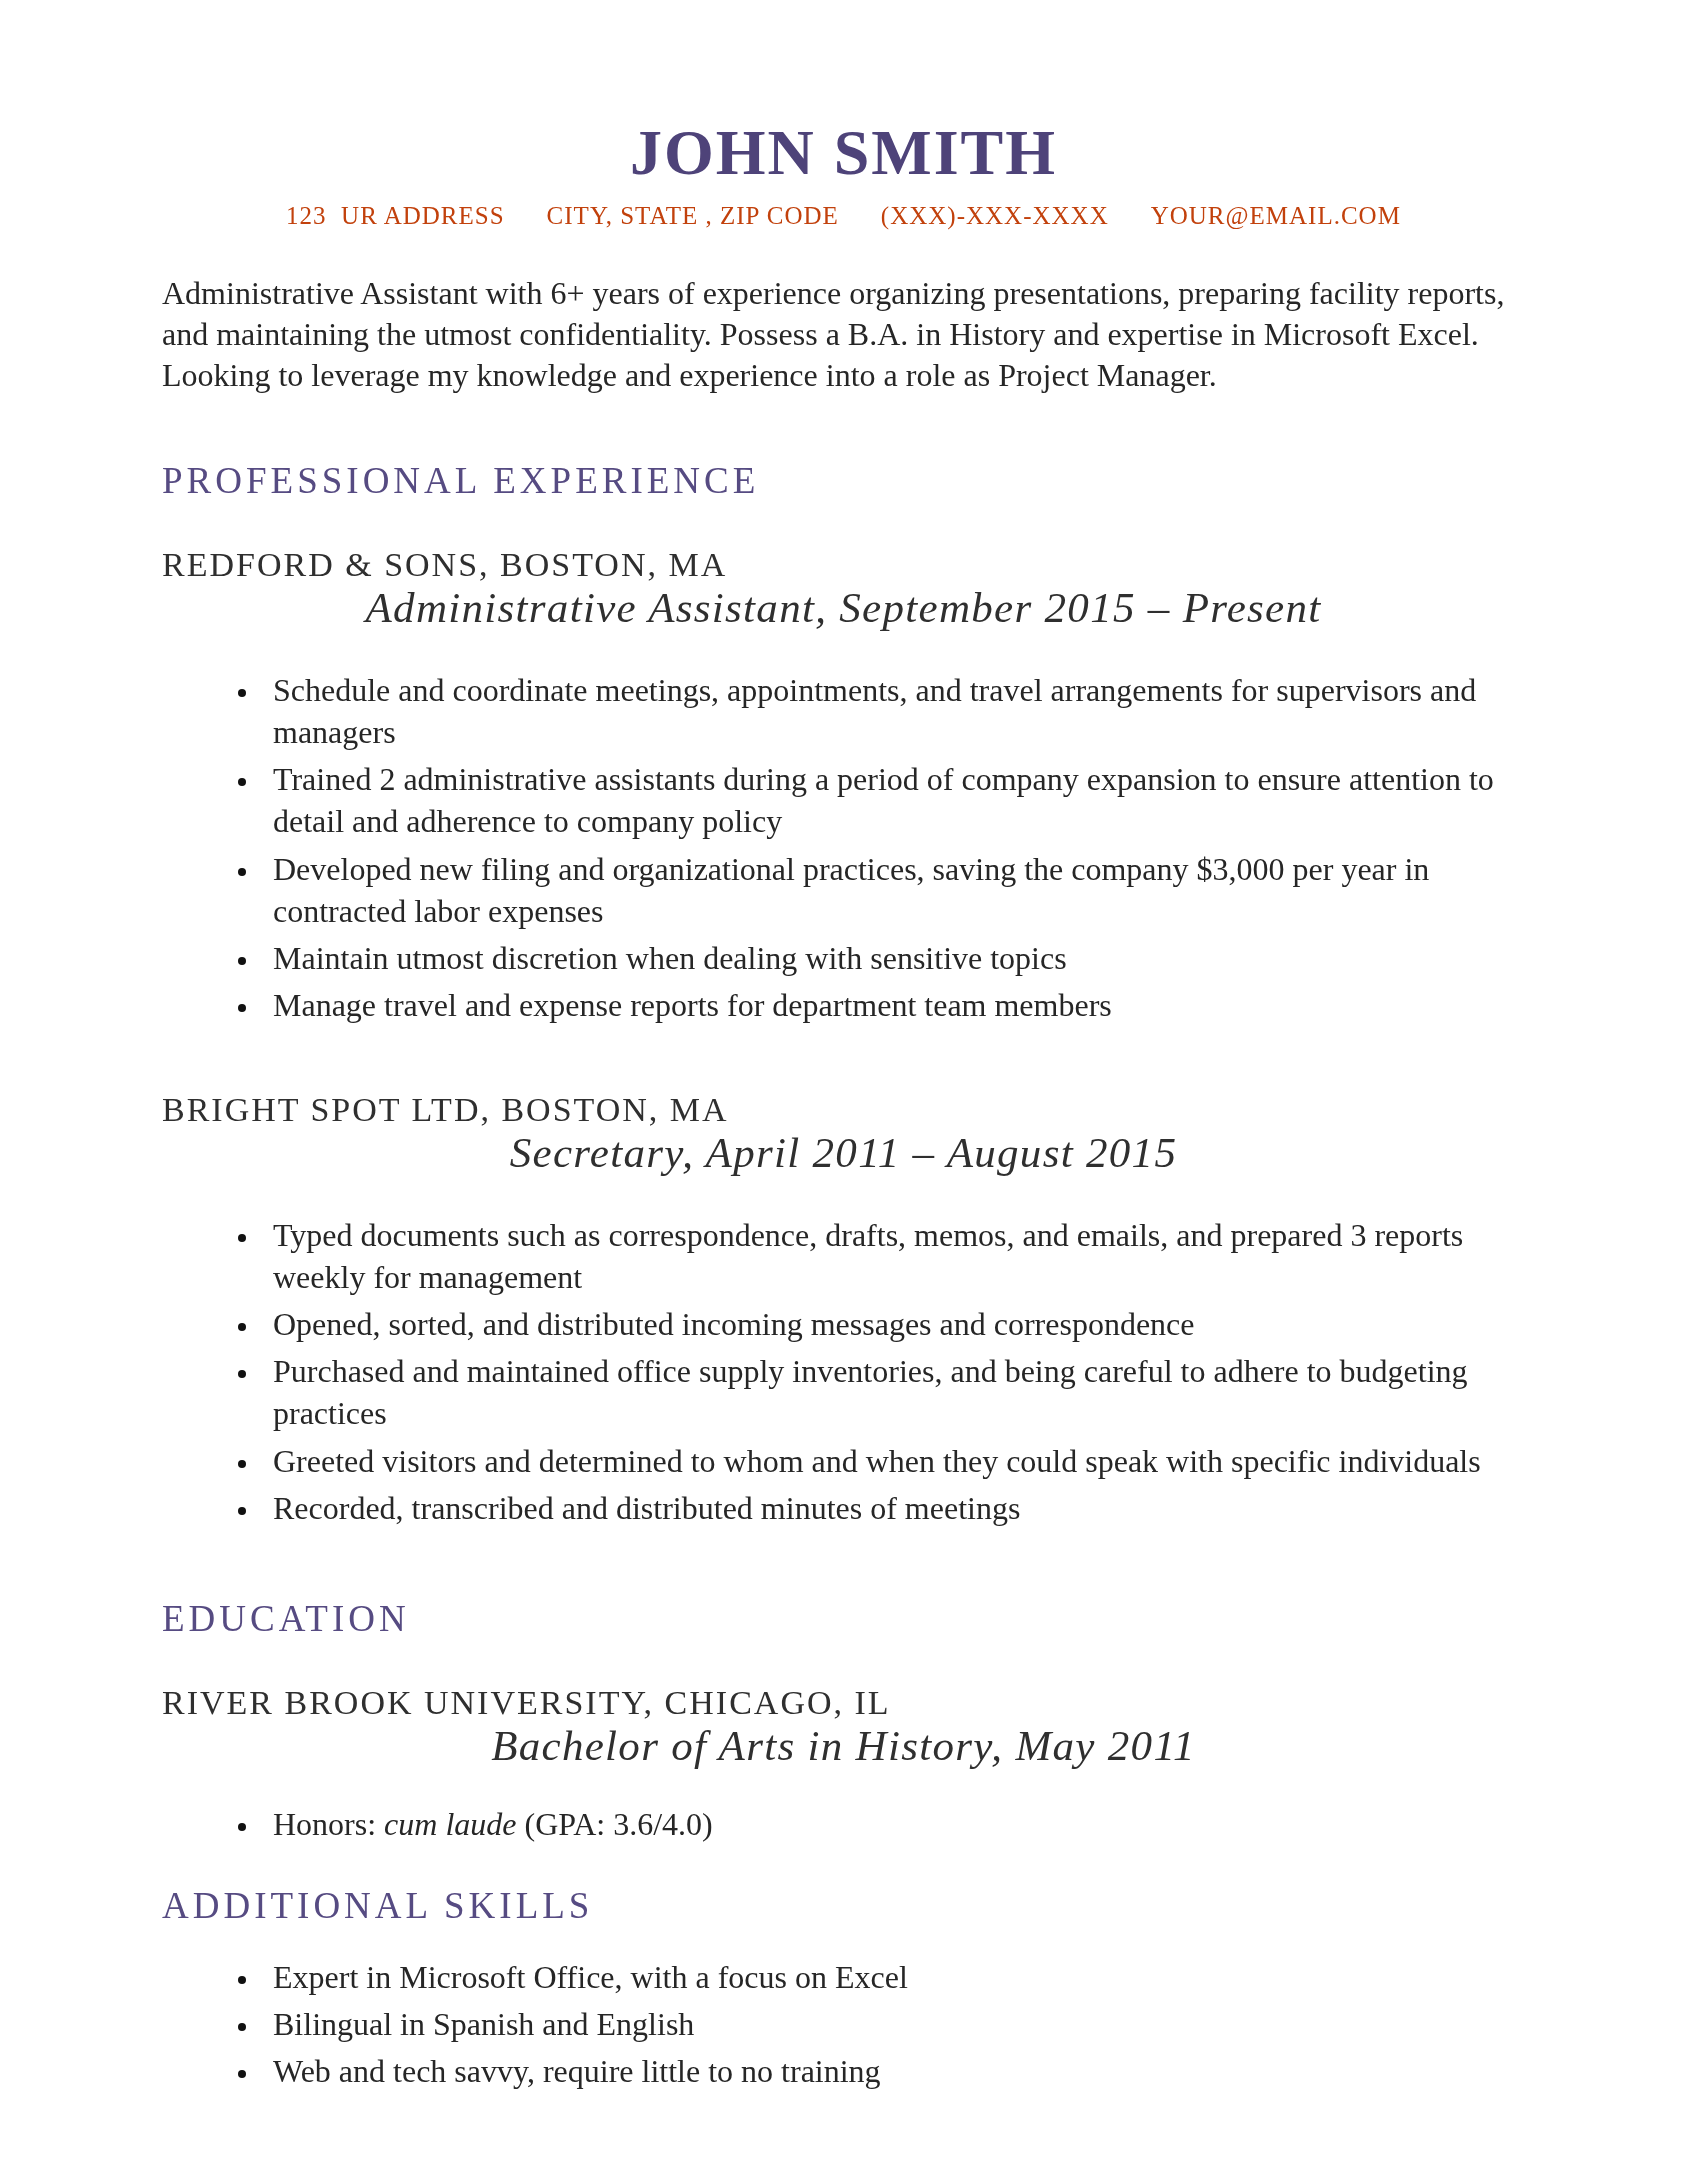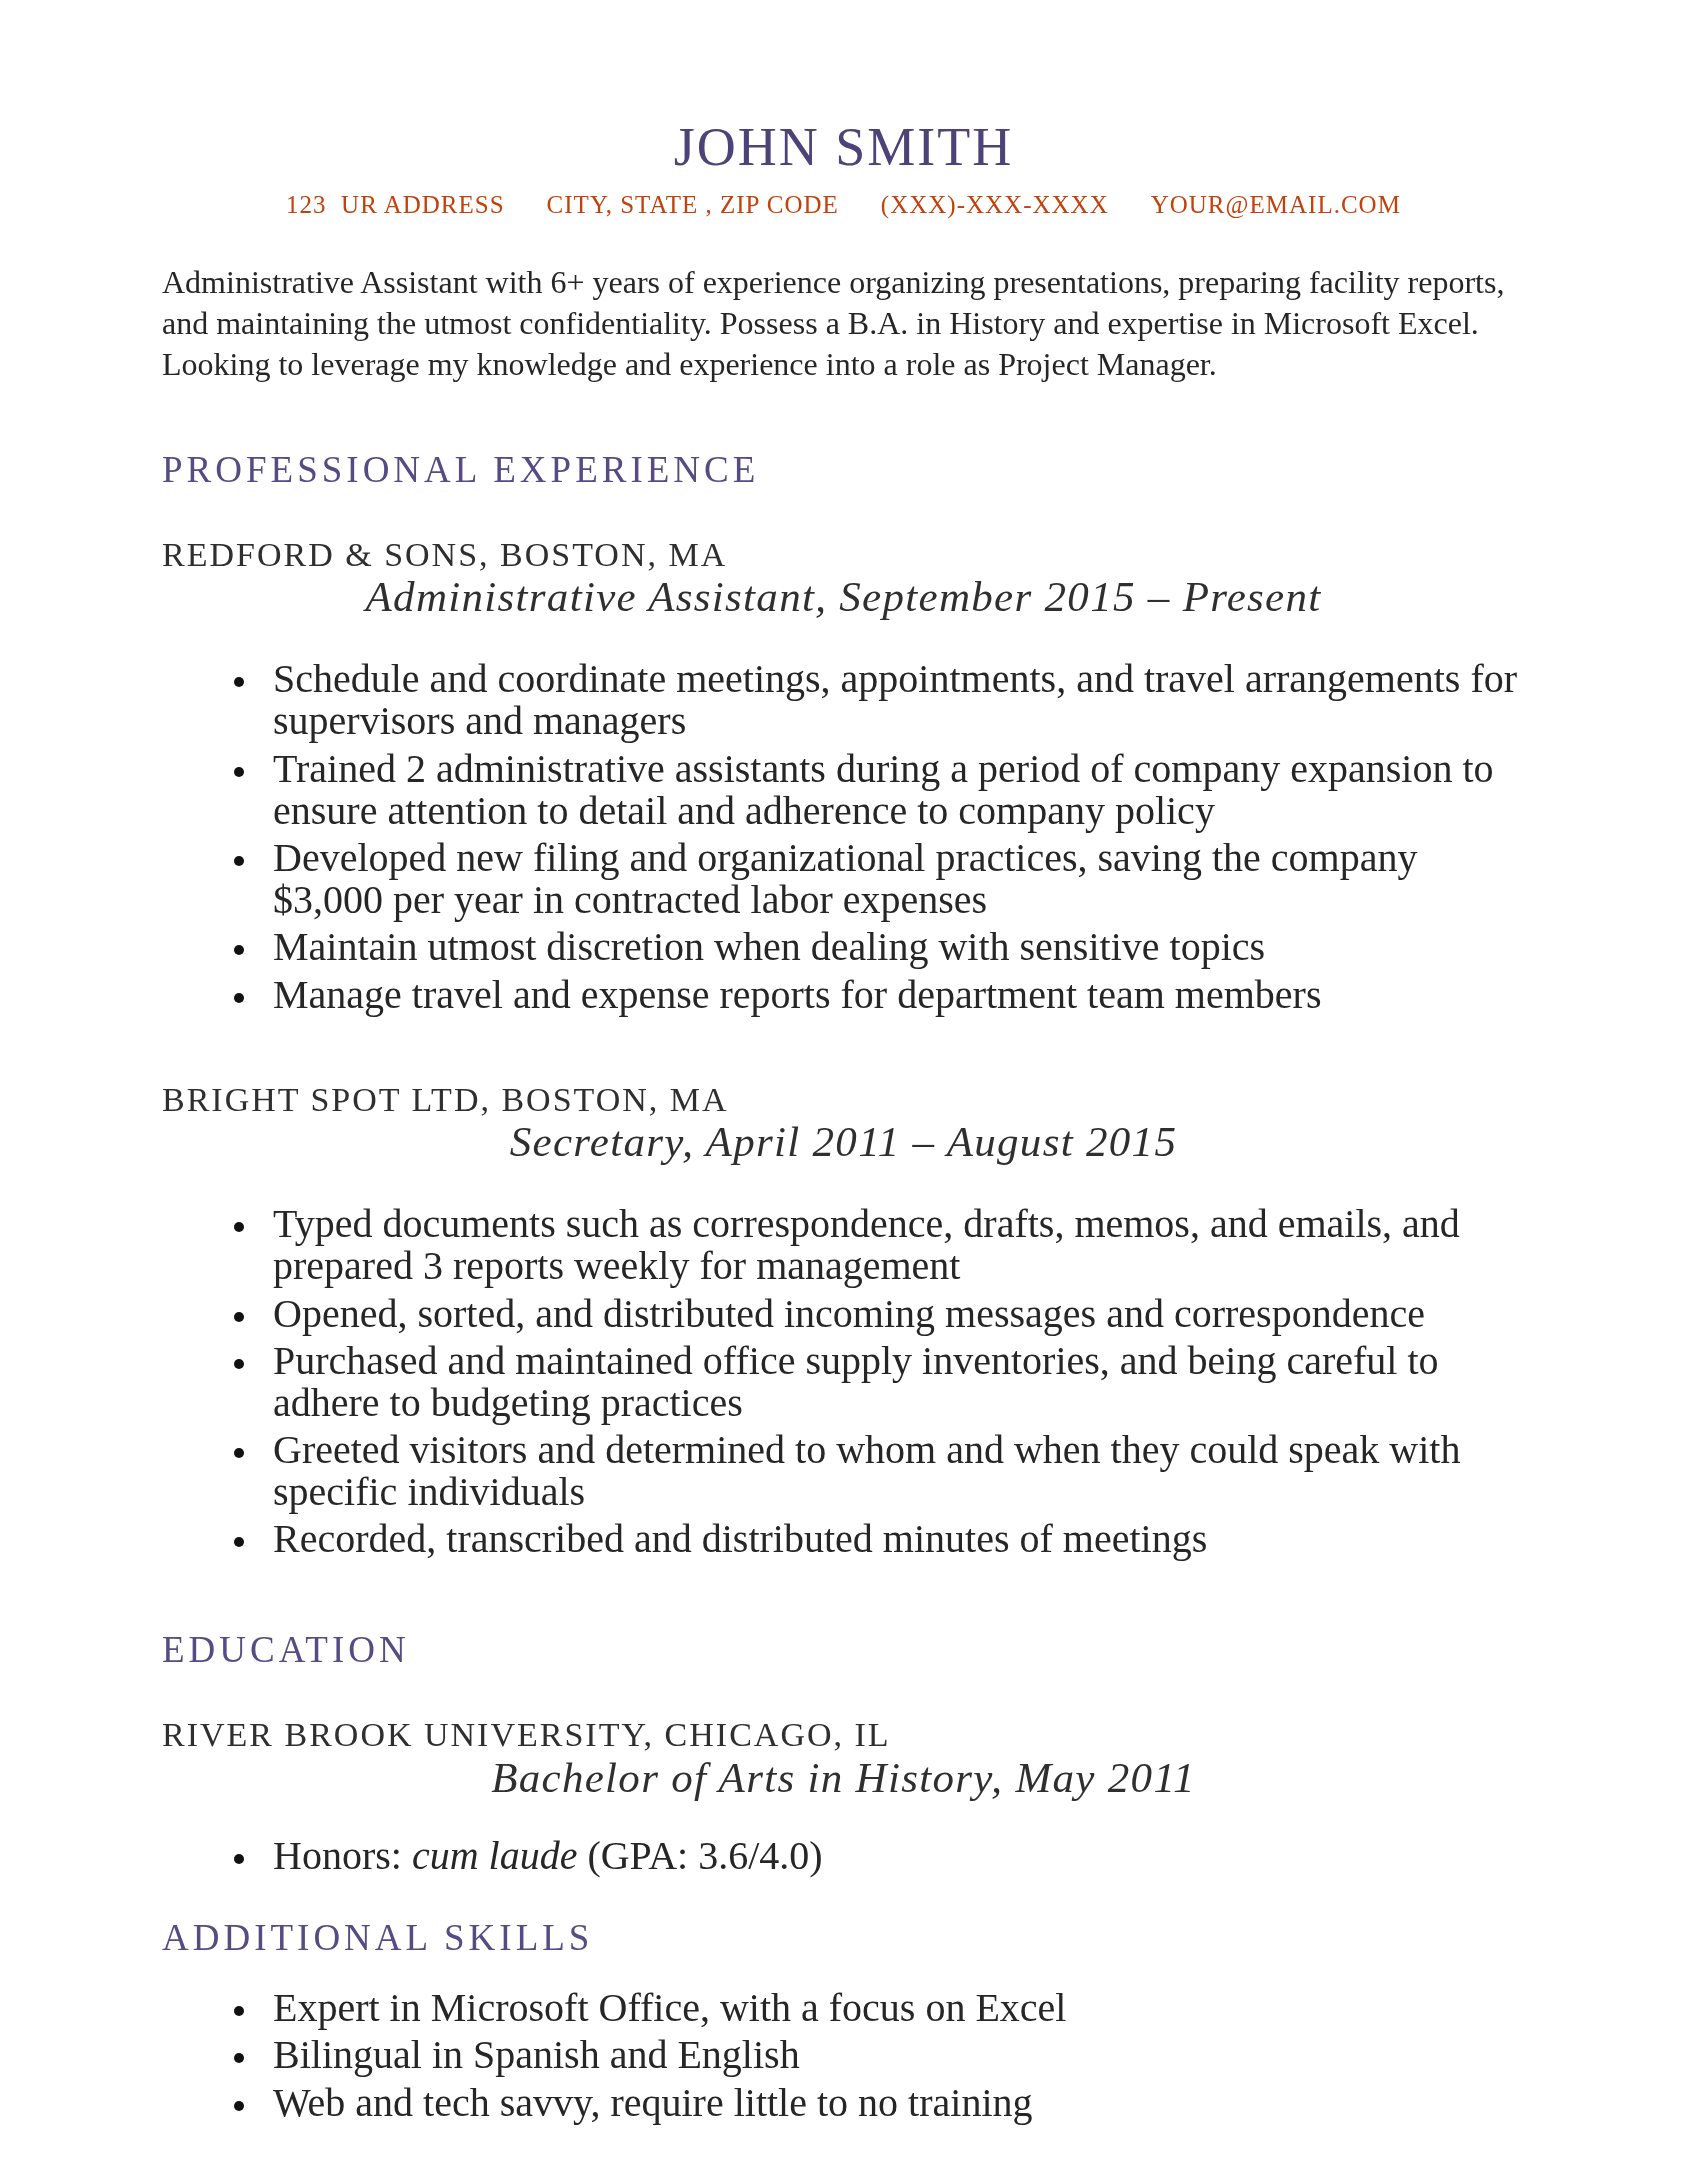--- a/index.html
+++ b/index.html
@@ -15,23 +15,23 @@
     box-sizing: border-box;
     padding: 119px 162px 132px 162px;
     font-family: "Liberation Serif", "DejaVu Serif", serif;
     color: #262626;
   }
 
   
   .header { text-align: center; }
   .name {
     margin: 0;
-    font-size: 54px;
+    font-size: 64px;
     line-height: 1.05;
-    font-weight: 400;
+    font-weight: 700;
     letter-spacing: 2px;
     color: #4E4379;
   }
   .contact-row {
     margin-top: 14.6px;
     display: flex;
     justify-content: center;
     gap: 42px;
     font-size: 25px;
     line-height: 1.2;
@@ -80,21 +80,21 @@
   }
 
   ul.bullets {
     margin: 41px 0 0 0;
     padding: 0 0 0 99px;
     list-style: disc outside;
   }
   ul.bullets li {
     padding-left: 12px;
     margin-bottom: 5.3px;
-    font-size: 40px;
+    font-size: 32px;
     line-height: 42px;
     color: #262626;
   }
   ul.bullets li::marker { color: #111111; font-size: 0.85em; }
 
   .job + .job { margin-top: 64px; }
 
   .section-education ul.bullets { margin-top: 37px; }
   .section-skills ul.bullets { margin-top: 28px; }
 

